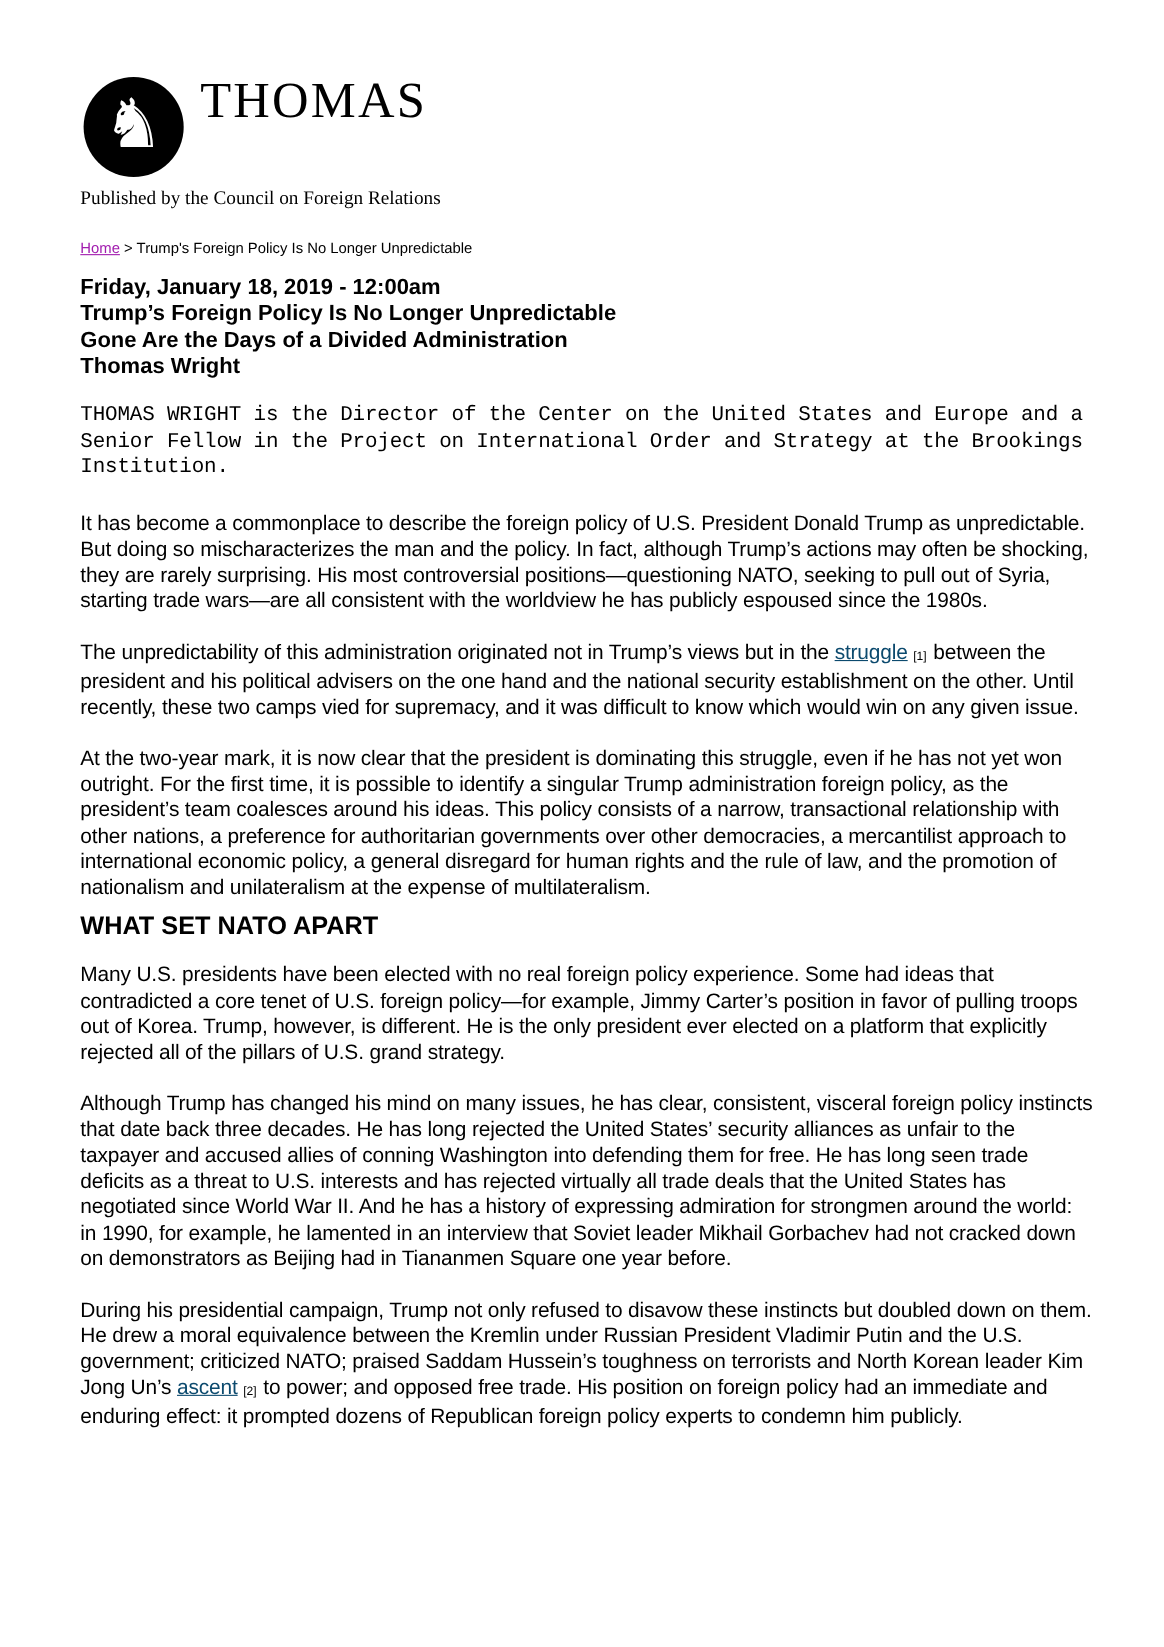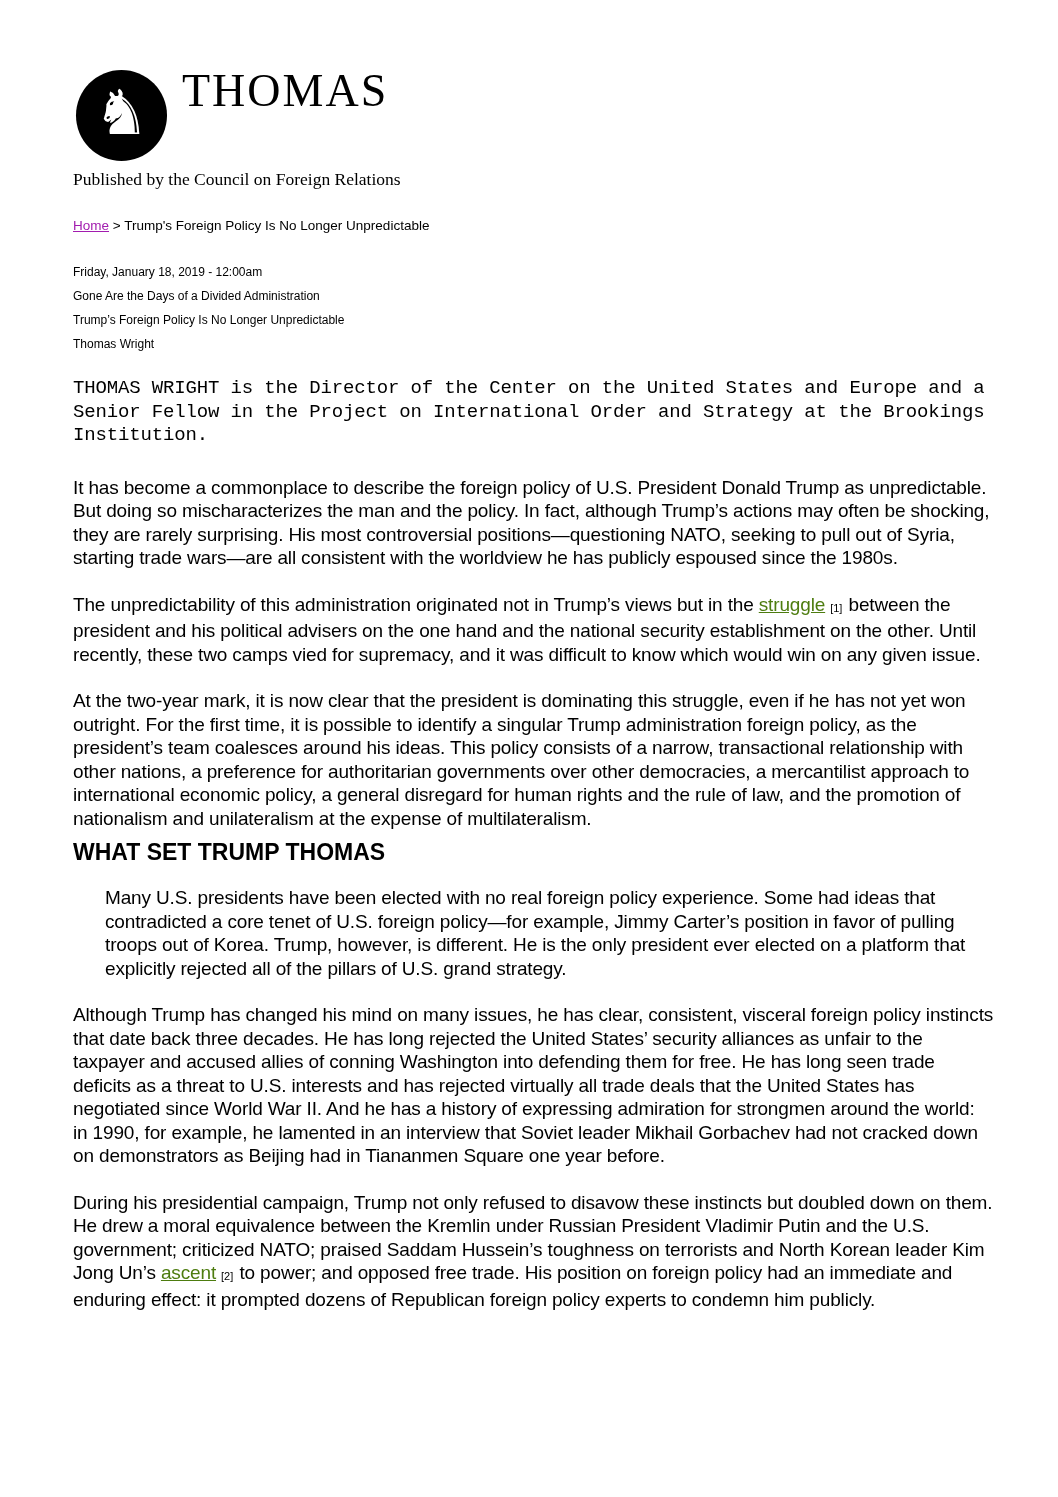--- a/index.html
+++ b/index.html
@@ -65,45 +65,46 @@
     line-height: 16px;
   }
   .breadcrumb a {
     color: #a21caf;
     text-decoration: underline;
   }
   .breadcrumb .sep, .breadcrumb .crumb-current { color: #000000; }
 
   
   .meta {
-    margin-top: 26px;
-    font-size: 12px;
+    margin-top: 15px;
+    font-size: 20px;
     line-height: 24px;
+    font-weight: bold;
   }
 
   
   .copy {
     width: 921px;
     font-size: 19px;
     line-height: 23.5px;
     letter-spacing: -0.15px;
   }
   .copy p { margin-top: 23px; }
   .copy p.bio { margin-top: 21px; font-family: Liberation Mono, monospace; }
   .copy p.first { margin-top: 28px; }
   .copy h2 {
     margin-top: 8px;
     font-size: 23px;
     line-height: 28px;
     font-weight: 700;
     letter-spacing: 0;
   }
-  .copy p.after-heading { margin-top: 20px; margin-left: 32px; }
+  .copy p.after-heading { margin-top: 20px; }
   .copy a {
-    color: #4d7c0f;
+    color: #0c4a6e;
     text-decoration: underline;
   }
   .fn {
     font-size: 11px;
     letter-spacing: 0;
     position: relative;
     top: 1px;
     margin-left: 5px;
     margin-right: 1px;
   }
@@ -126,35 +127,35 @@
   </div>
 
   <div class="breadcrumb">
     <a href="#">Home</a>
     <span class="sep">&gt;</span>
     <span class="crumb-current">Trump's Foreign Policy Is No Longer Unpredictable</span>
   </div>
 
   <div class="meta">
     <div>Friday, January 18, 2019 - 12:00am</div>
+    <div>Trump’s Foreign Policy Is No Longer Unpredictable</div>
     <div>Gone Are the Days of a Divided Administration</div>
-    <div>Trump’s Foreign Policy Is No Longer Unpredictable</div>
     <div>Thomas Wright</div>
   </div>
 
   <div class="copy">
     <p class="bio">THOMAS WRIGHT is the Director of the Center on the United States and Europe and a Senior Fellow in the Project on International Order and Strategy at the Brookings Institution.</p>
 
     <p class="first">It has become a commonplace to describe the foreign policy of U.S. President Donald Trump as unpredictable. But doing so mischaracterizes the man and the policy. In fact, although Trump’s actions may often be shocking, they are rarely surprising. His most controversial positions—questioning NATO, seeking to pull out of Syria, starting trade wars—are all consistent with the worldview he has publicly espoused since the 1980s.</p>
 
     <p><span>The unpredictability of this administration originated not in Trump’s views but in the </span><a href="#">struggle</a><span class="fn">[1]</span><span> between the president and his political advisers on the one hand and the national security establishment on the other. Until recently, these two camps vied for supremacy, and it was difficult to know which would win on any given issue.</span></p>
 
     <p>At the two-year mark, it is now clear that the president is dominating this struggle, even if he has not yet won outright. For the first time, it is possible to identify a singular Trump administration foreign policy, as the president’s team coalesces around his ideas. This policy consists of a narrow, transactional relationship with other nations, a preference for authoritarian governments over other democracies, a mercantilist approach to international economic policy, a general disregard for human rights and the rule of law, and the promotion of nationalism and unilateralism at the expense of multilateralism.</p>
 
-    <h2>WHAT SET TRUMP THOMAS</h2>
+    <h2>WHAT SET NATO APART</h2>
 
     <p class="after-heading">Many U.S. presidents have been elected with no real foreign policy experience. Some had ideas that contradicted a core tenet of U.S. foreign policy—for example, Jimmy Carter’s position in favor of pulling troops out of Korea. Trump, however, is different. He is the only president ever elected on a platform that explicitly rejected all of the pillars of U.S. grand strategy.</p>
 
     <p>Although Trump has changed his mind on many issues, he has clear, consistent, visceral foreign policy instincts that date back three decades. He has long rejected the United States’ security alliances as unfair to the taxpayer and accused allies of conning Washington into defending them for free. He has long seen trade deficits as a threat to U.S. interests and has rejected virtually all trade deals that the United States has negotiated since World War II. And he has a history of expressing admiration for strongmen around the world: in 1990, for example, he lamented in an interview that Soviet leader Mikhail Gorbachev had not cracked down on demonstrators as Beijing had in Tiananmen Square one year before.</p>
 
     <p><span>During his presidential campaign, Trump not only refused to disavow these instincts but doubled down on them. He drew a moral equivalence between the Kremlin under Russian President Vladimir Putin and the U.S. government; criticized NATO; praised Saddam Hussein’s toughness on terrorists and North Korean leader Kim Jong Un’s </span><a href="#">ascent</a><span class="fn">[2]</span><span> to power; and opposed free trade. His position on foreign policy had an immediate and enduring effect: it prompted dozens of Republican foreign policy experts to condemn him publicly.</span></p>
   </div>
 
 </div>
 

